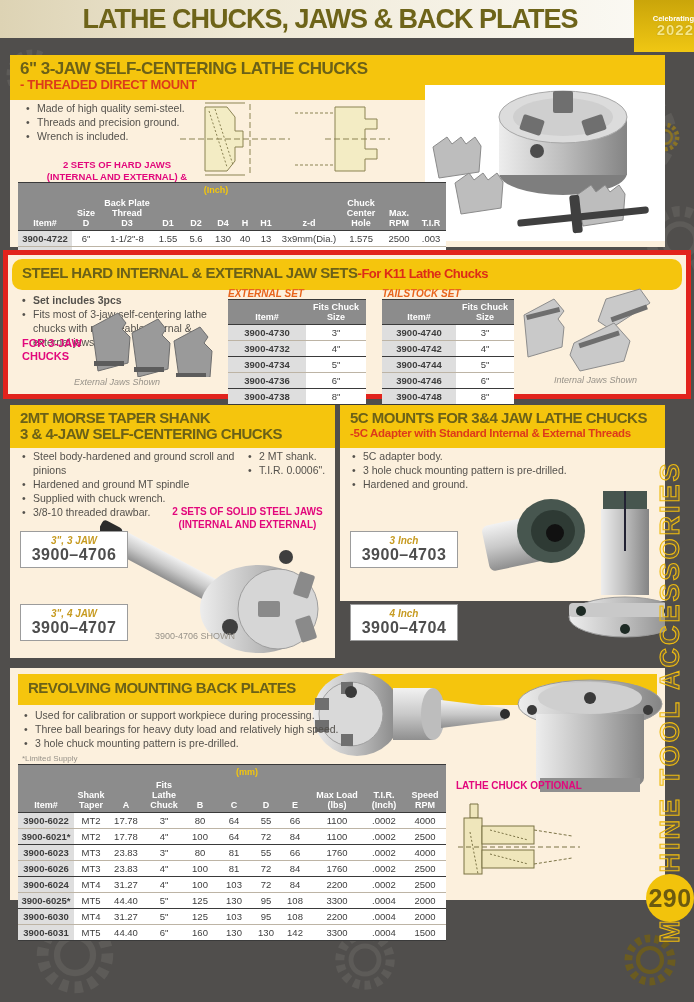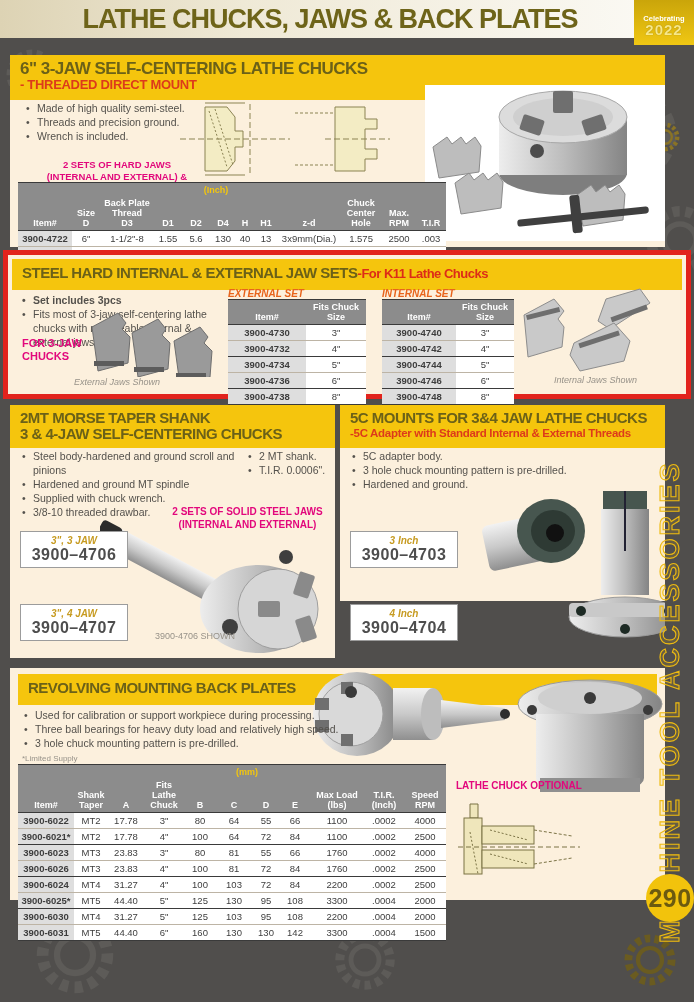--- a/index.html
+++ b/index.html
@@ -4,22 +4,22 @@
 <style>
   html,body{margin:0;padding:0;}
   body{font-family:"Liberation Sans",sans-serif;}
   #page{position:relative;width:694px;height:1002px;background:#504e4c;overflow:hidden;}
 
   
   #topbar{position:absolute;left:0;top:0;width:694px;height:38px;
     background:linear-gradient(90deg,#ddd3b4 0%,#efe9d6 35%,#fcfbf7 100%);}
   #topbar .title{position:absolute;left:40px;top:4px;width:580px;text-align:center;
     font-size:27px;font-weight:bold;letter-spacing:-1px;color:#6e6419;white-space:nowrap;}
-  #badge{position:absolute;right:0;top:0;width:60px;height:45px;
-    background:linear-gradient(180deg,#caa50a,#f0c713);text-align:center;z-index:5;}
+  #badge{position:absolute;right:0;top:0;width:60px;height:52px;
+    background:linear-gradient(180deg,#caa50a,#f0c713);text-align:right;z-index:5;}
   #badge .l1{display:block;font-size:7.5px;font-weight:bold;color:#fff;margin-top:14px;}
   #badge .l2{display:block;font-size:15px;font-weight:bold;color:#f8e886;letter-spacing:1px;
     text-shadow:0 0 1px #8a6d00;line-height:13px;}
 
   
   .panel{position:absolute;background:#fcf0dd;}
   .band{position:absolute;left:0;top:0;right:0;background:#f5c50d;padding:4px 10px 3px 10px;}
   .band .t1{font-size:17px;font-weight:bold;letter-spacing:-0.5px;color:#6b6118;line-height:19px;white-space:nowrap;}
   .band .t2{font-size:13px;font-weight:bold;letter-spacing:-0.3px;color:#dd3a1b;line-height:14px;white-space:nowrap;}
   .band .suffix{color:#dd2c18;}
@@ -240,21 +240,21 @@
             <td>3x9mm(Dia.)</td>
             <td>1.575</td>
             <td>2500</td>
             <td>.003</td>
           </tr>
         </tbody>
     </table>
   </div>
 
   <div class="panel" id="sec2" style="left:3px;top:250px;width:678px;height:139px;">
-    <div class="band" style="left:4px;top:4px;right:4px;height:24px;">
+    <div class="band" style="left:4px;top:4px;right:4px;height:24px;border-radius:10px;">
       <span class="t1" style="font-size:15px;">STEEL HARD INTERNAL &amp; EXTERNAL  JAW SETS</span><span class="t1 suffix" style="font-size:13px;">-For K11 Lathe Chucks</span>
     </div>
 
     <ul class="bullets" style="position:absolute;left:14px;top:38px;width:210px;font-size:10px;">
         <li style="font-weight: bold;">Set includes 3pcs</li>
         <li>Fits most of 3-jaw self-centering lathe chucks with replaceable internal &amp; external jaws.</li>
       </ul>
     <div class="pink" style="position:absolute;left:14px;top:82px;font-size:11px;line-height:13px;">FOR 3-JAW
 CHUCKS</div>
 
@@ -302,21 +302,21 @@
             <td class="itemcol">3900-4736</td>
             <td>6"</td>
           </tr>
           <tr>
             <td class="itemcol">3900-4738</td>
             <td>8"</td>
           </tr>
         </tbody>
     </table>
 
-    <div class="setlabel" style="position:absolute;left:374px;top:33px;">INTERNAL SET</div>
+    <div class="setlabel" style="position:absolute;left:374px;top:33px;">TAILSTOCK SET</div>
     <table class="dtable" style="position:absolute;left:374px;top:44px;width:132px;">
       <colgroup>
           <col style="width:74px">
           <col style="width:58px">
         </colgroup>
       <thead>
           <tr>
             <th>Item#</th>
             <th>Fits Chuck
 Size</th>

